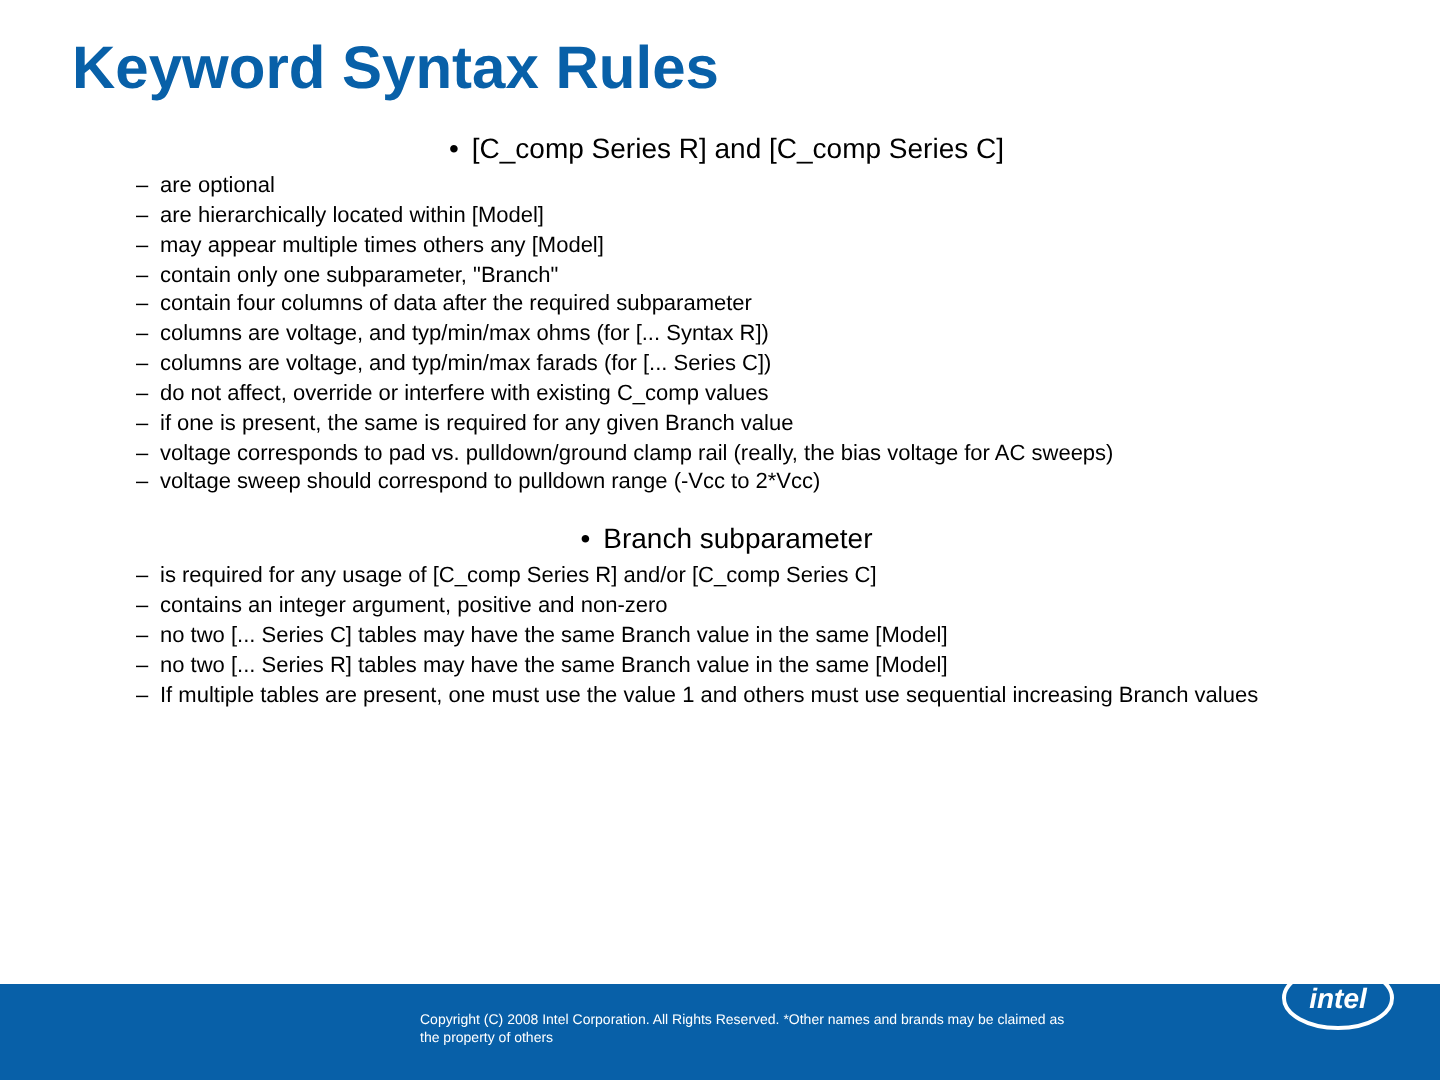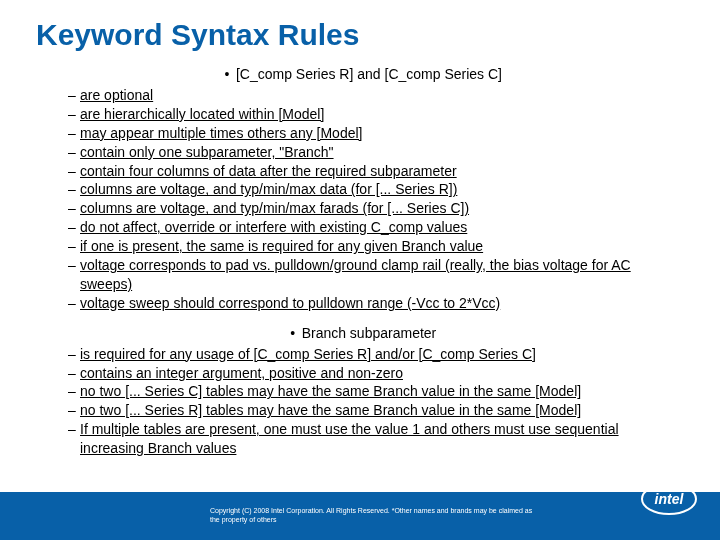--- a/index.html
+++ b/index.html
@@ -33,26 +33,25 @@
   .section-head .bullet {
     display: inline-block;
     width: 10px;
   }
   .sublist {
     list-style: none;
     padding-left: 32px;
     margin-bottom: 12px;
   }
   .sublist li {
-    font-size: 14px;
+    font-size: 11px;
     color: #000;
     line-height: 1.35;
     position: relative;
     padding-left: 12px;
-    text-decoration: underline;
   }
   .sublist li::before {
     content: "–";
     position: absolute;
     left: 0;
     top: 0;
   }
   .footer {
     position: absolute;
     bottom: 0;
@@ -94,21 +93,21 @@
   <div class="section-head">
     <span class="bullet">•</span>
     <span>[C_comp Series R] and [C_comp Series C]</span>
   </div>
   <ul class="sublist">
     <li>are optional</li>
     <li>are hierarchically located within [Model]</li>
     <li>may appear multiple times others any [Model]</li>
     <li>contain only one subparameter, "Branch"</li>
     <li>contain four columns of data after the required subparameter</li>
-    <li>columns are voltage, and typ/min/max data (for [... Series R])</li>
+    <li>columns are voltage, and typ/min/max ohms (for [... Syntax R])</li>
     <li>columns are voltage, and typ/min/max farads (for [... Series C])</li>
     <li>do not affect, override or interfere with existing C_comp values</li>
     <li>if one is present, the same is required for any given Branch value</li>
     <li>voltage corresponds to pad vs. pulldown/ground clamp rail (really, the bias voltage for AC sweeps)</li>
     <li>voltage sweep should correspond to pulldown range (-Vcc to 2*Vcc)</li>
   </ul>
 
   <div class="section-head">
     <span class="bullet">•</span>
     <span>Branch subparameter</span>

